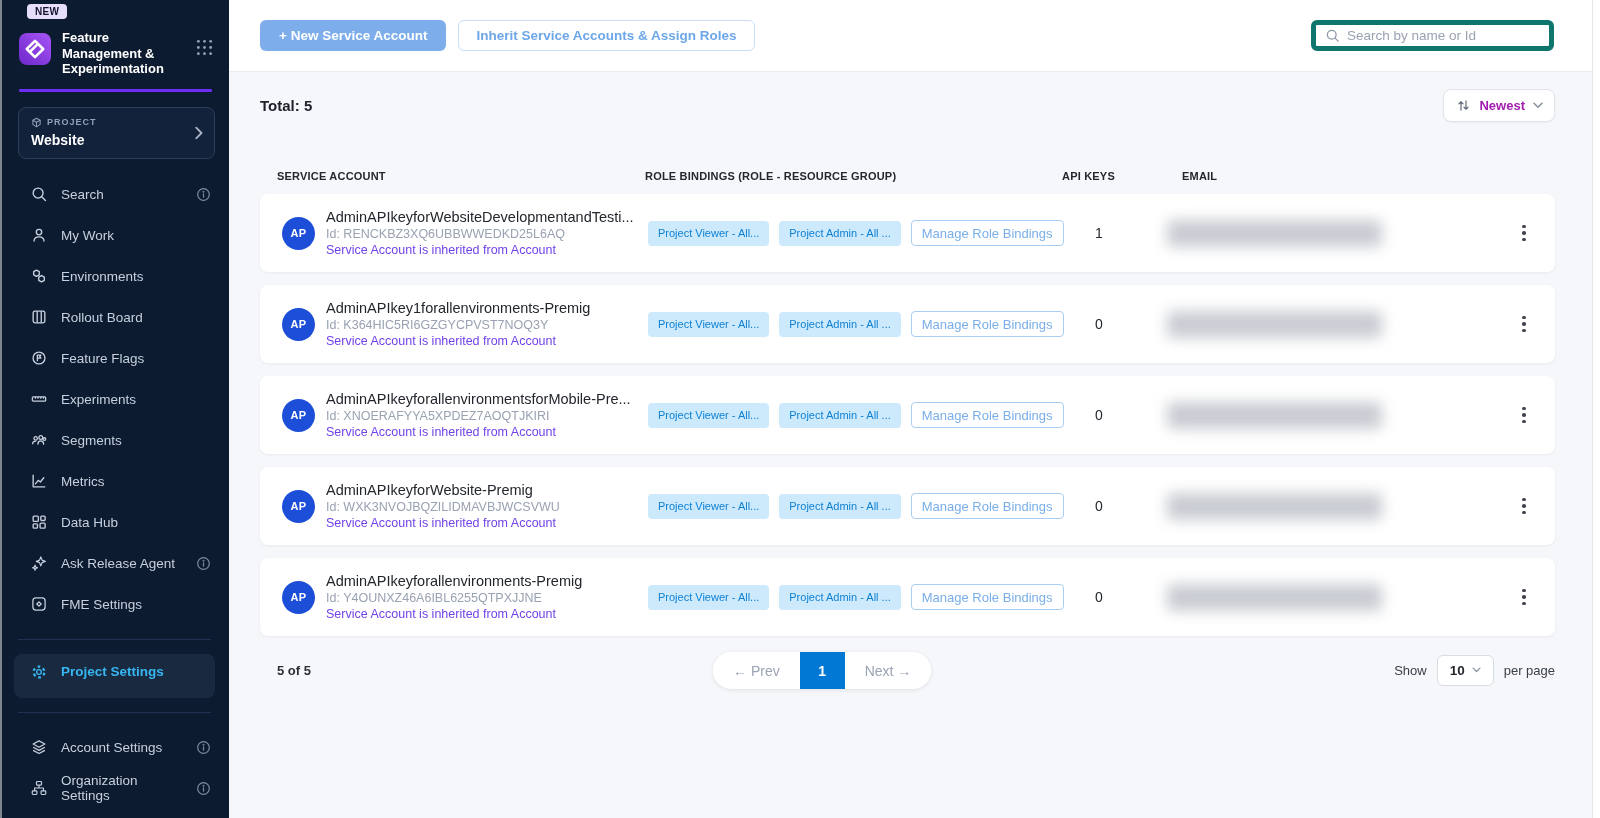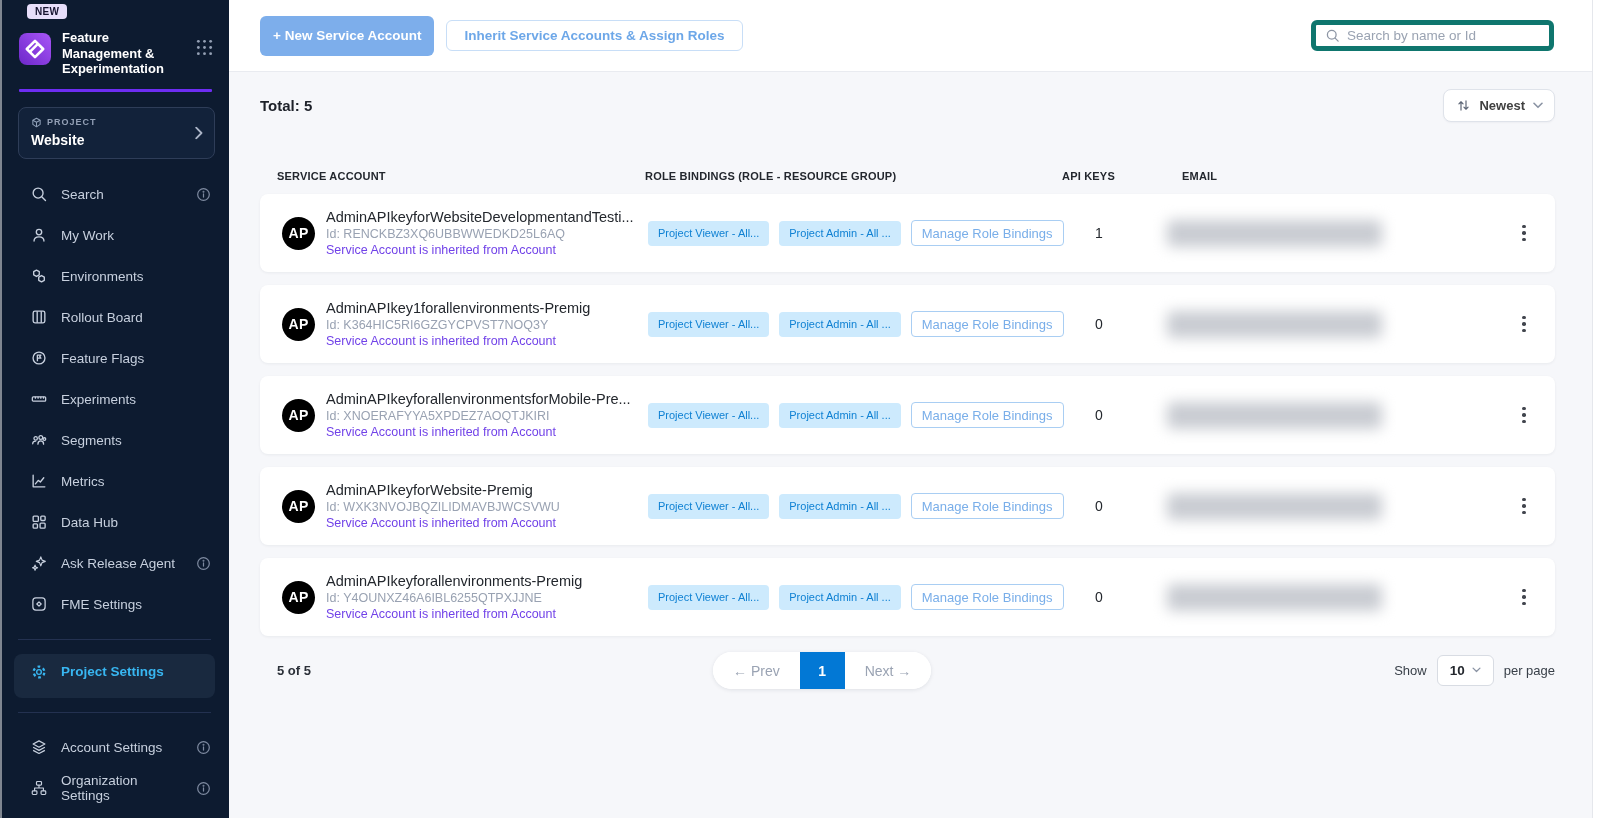--- a/index.html
+++ b/index.html
@@ -28,39 +28,39 @@
   .nav-item { height:41px; display:flex; align-items:center; gap:13px; padding:0 18px 0 30px; font-size:13.5px; color:#c7d0de; cursor:pointer; }
   .nav-item svg { flex:0 0 auto; }
   .nav-label { flex:1; }
   .info-icon { color:#7e8aa0; display:flex; }
   .sb-divider { border-top:1px solid #233150; margin:14px 18px; }
   .nav-active { margin:0 14px; height:44px; background:#19293f; border-radius:8px; display:flex; align-items:center; gap:13px; padding:0 12px 8px 16px; color:var(--sidebar_active,#38b6f1); font-size:13.5px; font-weight:bold; cursor:pointer; }
 
   
   .main { margin-left:229px; height:818px; }
   .topbar { height:72px; background:#fff; border-bottom:1px solid #e9ebf0; display:flex; align-items:center; padding:0 46px 0 31px; }
-  .btn-new { background:var(--primary_button_bg,#7daeeb); color:#fff; border:none; font-family:inherit; font-size:13.5px; font-weight:bold; height:40px; padding:0 13px; border-radius:6px; cursor:pointer; }
+  .btn-new { background:var(--primary_button_bg,#7daeeb); color:#fff; border:none; font-family:inherit; font-size:13.5px; font-weight:bold; height:31px; padding:0 19px; border-radius:6px; cursor:pointer; }
   .btn-inherit { margin-left:12px; background:#fff; color:var(--secondary_button_text,#6da7e8); border:1px solid #c8def7; font-family:inherit; font-size:13.5px; font-weight:bold; height:31px; padding:0 17px; border-radius:6px; cursor:pointer; }
   .search-box { margin-left:auto; width:243px; height:31px; border:5px solid #0f766e; border-radius:6px; background:#fff; display:flex; align-items:center; padding:0 9px; gap:7px; }
   .search-box input { border:none; outline:none; flex:1; font-family:inherit; font-size:13.5px; color:#3a4149; background:transparent; }
   .search-box input::placeholder { color:#9aa3b2; }
 
   .content { background:var(--content_bg,#f6f7fa); height:746px; padding:17px 45px 0 31px; }
   .total-row { display:flex; align-items:center; justify-content:space-between; }
   .total-label { font-size:15px; font-weight:bold; color:#1d2129; }
   .sort-box { height:33px; background:#fff; border:1px solid #dfe3ea; border-radius:8px; display:flex; align-items:center; gap:8px; padding:0 11px 0 12px; cursor:pointer; box-shadow:0 1px 2px rgba(25,35,60,.04); }
-  .sort-label { font-size:13px; font-weight:bold; color:#404040; }
+  .sort-label { font-size:13px; font-weight:bold; color:#a21caf; }
 
   .table-head { display:flex; margin-top:48px; padding-left:17px; font-size:11px; font-weight:bold; color:#23272e; letter-spacing:.2px; }
   .th-account { width:368px; } .th-bindings { width:417px; } .th-api { width:120px; } .th-email { flex:1; }
 
   .rows { margin-top:12px; }
   .card { height:78px; background:#fff; border-radius:8px; margin-bottom:13px; display:flex; align-items:center; padding-left:22px; box-shadow:0 1px 3px rgba(20,30,50,.06); }
   .cell-account { width:366px; display:flex; align-items:center; gap:11px; }
-  .avatar { width:33px; height:33px; border-radius:50%; background:#000000; color:#fff; font-size:14px; font-weight:bold; display:flex; align-items:center; justify-content:center; letter-spacing:.3px; flex:0 0 auto; }
+  .avatar { width:33px; height:33px; border-radius:50%; background:#1d4ed8; color:#fff; font-size:11px; font-weight:bold; display:flex; align-items:center; justify-content:center; letter-spacing:.3px; flex:0 0 auto; }
   .acct-name { font-size:14.5px; color:#23272d; margin-bottom:2px; }
   .acct-id { font-size:12.5px; color:#99a2b2; margin-bottom:2px; }
   .acct-inherited { font-size:12.5px; color:var(--inherited_purple,#7142e8); }
   .cell-bindings { width:447px; display:flex; align-items:center; gap:10px; }
   .badge { background:var(--badge_bg,#cdeafd); color:var(--badge_text,#0f81d3); font-size:11px; height:25px; display:flex; align-items:center; padding:0 10px; border-radius:4px; white-space:nowrap; }
   .btn-manage { background:#fff; border:1px solid #a9cef3; color:#79aee9; font-family:inherit; font-size:13px; height:26px; padding:0 10px; border-radius:4px; cursor:pointer; white-space:nowrap; }
   .cell-api { width:92px; font-size:14px; color:#23272d; }
   .cell-email { flex:1; display:flex; align-items:center; }
   .email-blur { width:215px; height:27px; border-radius:5px; background:#c9ccd2; filter:blur(7px); margin-left:-20px; }
   .cell-kebab { width:62px; display:flex; justify-content:center; cursor:pointer; }

